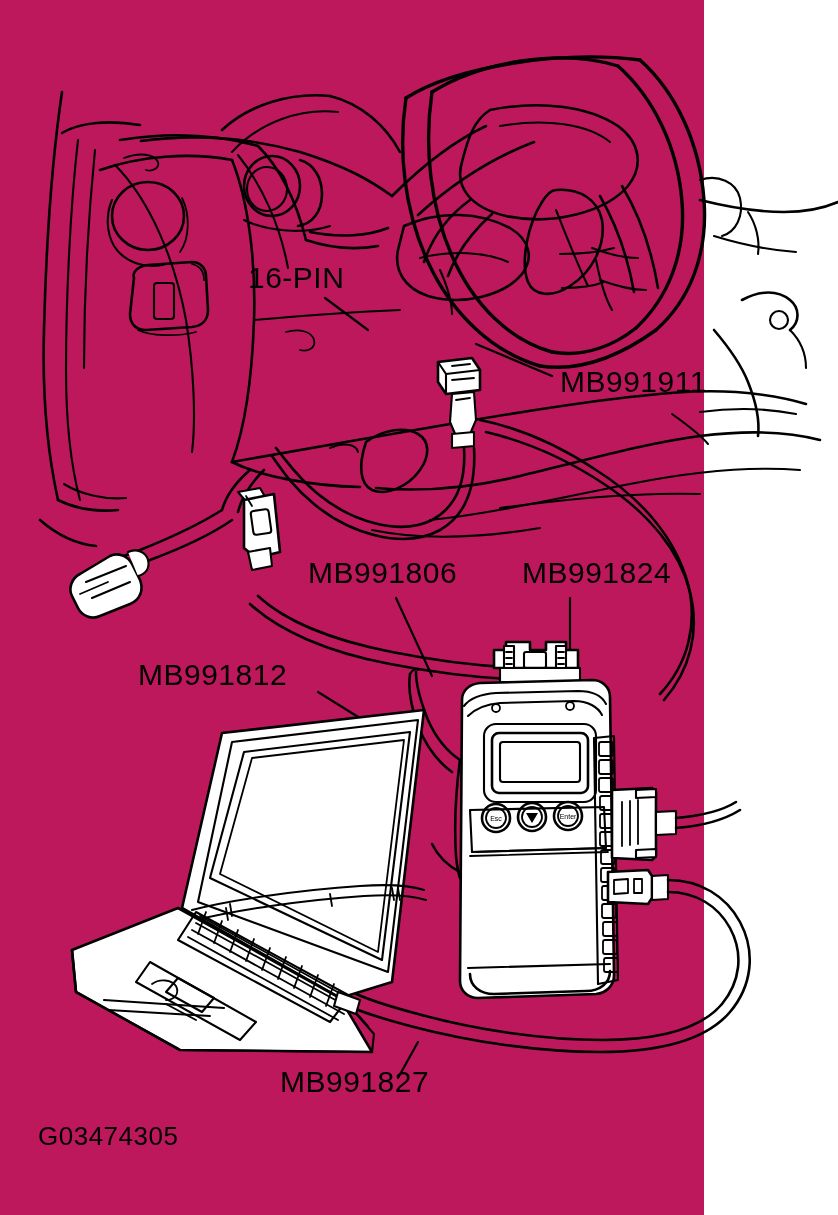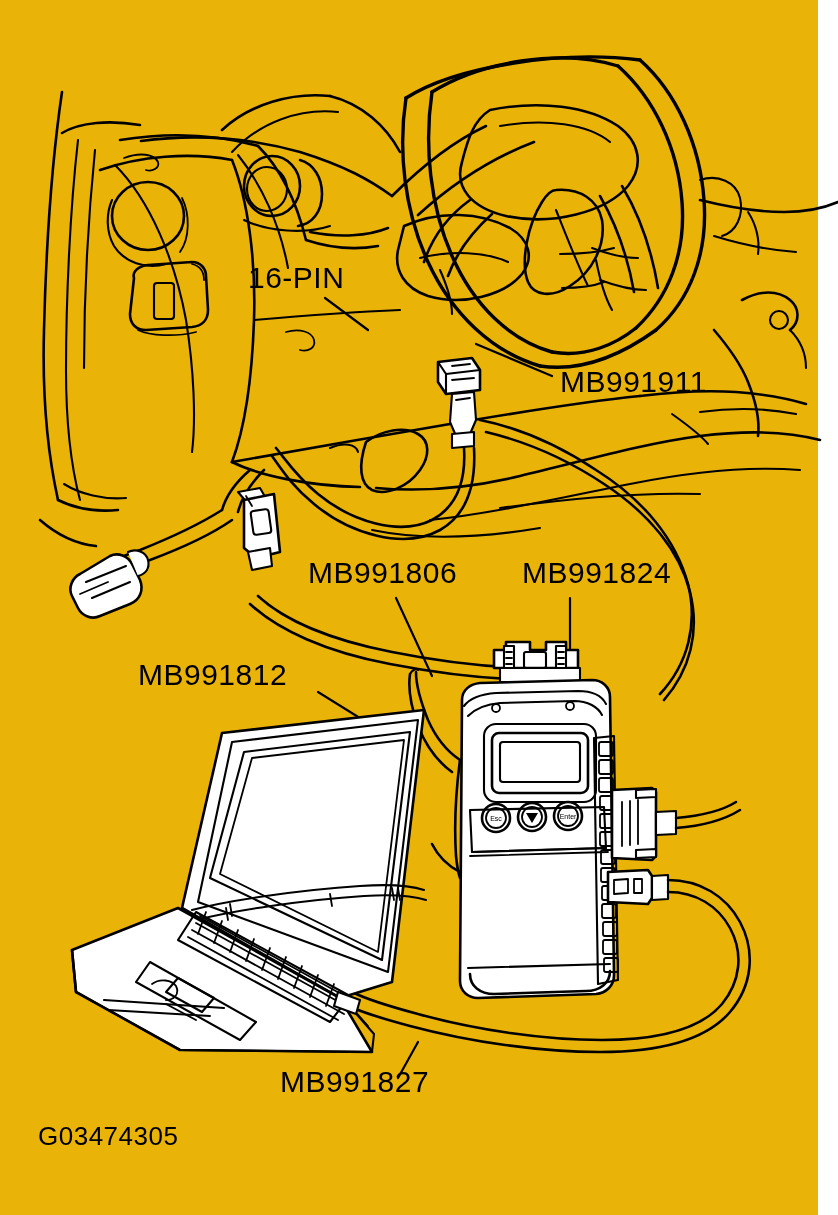--- a/index.html
+++ b/index.html
@@ -2,21 +2,21 @@
 <html><head>
 <meta charset="utf-8">
 <title>Scan Tool Connection Diagram</title>
 <style>
   html,body{margin:0;padding:0;background:#ffffff;}
   body{
     width:838px;height:1215px;overflow:hidden;
     font-family:"Liberation Sans","DejaVu Sans",sans-serif;
     color:#000000;position:relative;
   }
-  #figure-root{position:absolute;left:0;top:0;width:818px;height:1215px;background:#eab308;}
+  #figure-root{position:absolute;left:0;top:0;width:704px;height:1215px;background:#be185d;}
   svg.diagram{display:block;width:838px;height:1215px;}
   .ln{fill:none;stroke:#000;stroke-width:2.6;stroke-linecap:round;stroke-linejoin:round;}
   .ln-thin{fill:none;stroke:#000;stroke-width:2.1;stroke-linecap:round;stroke-linejoin:round;}
   .ln-hair{fill:none;stroke:#000;stroke-width:1.8;stroke-linecap:round;stroke-linejoin:round;}
   .ln-bold{fill:none;stroke:#000;stroke-width:3.4;stroke-linecap:round;stroke-linejoin:round;}
   .leader{fill:none;stroke:#000;stroke-width:2.2;stroke-linecap:round;}
   .fillw{fill:#ffffff;stroke:#000;stroke-width:2.6;stroke-linejoin:round;stroke-linecap:round;}
   .fillw-thin{fill:#ffffff;stroke:#000;stroke-width:2.1;stroke-linejoin:round;stroke-linecap:round;}
   .fillk{fill:#000000;stroke:none;}
   .lbl{font-family:"Liberation Sans","DejaVu Sans",sans-serif;font-size:30px;fill:#000;letter-spacing:0.5px;}

